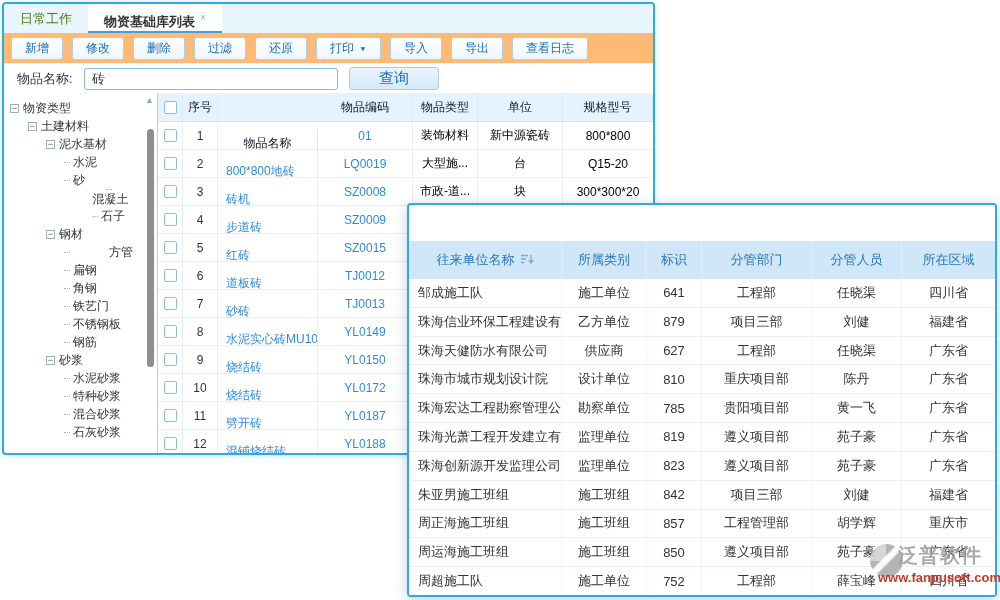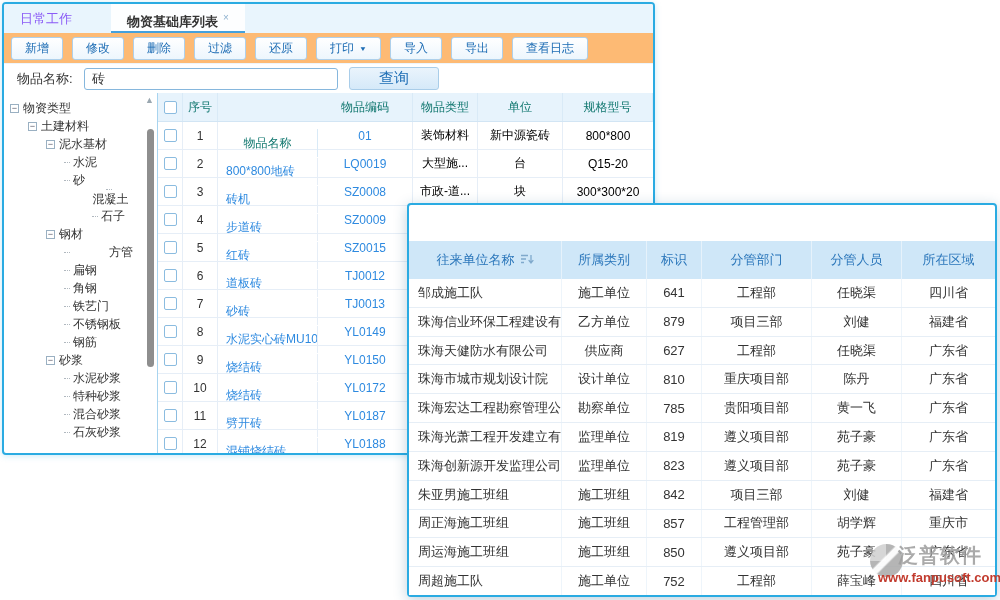--- a/index.html
+++ b/index.html
@@ -7,22 +7,22 @@
     width:1000px;height:600px;position:relative;overflow:hidden;background:#ffffff;
     font-family:"Liberation Sans","DejaVu Sans",sans-serif;
     -webkit-font-smoothing:antialiased;
   }
   .win{position:absolute;background:#fff;border:2px solid #2aabe2;border-radius:4px;box-sizing:border-box;}
   .win1{left:2px;top:2px;width:653px;height:453px;box-shadow:0 1px 6px rgba(41,171,226,.25);}
   .win2{left:407px;top:203px;width:590px;height:394px;z-index:20;box-shadow:0 3px 14px rgba(30,90,130,.28);}
 
   
   .tabbar{position:absolute;top:0;left:0;right:0;height:29px;background:#e9f5fd;border-bottom:1px solid #d2e7f6;display:flex;align-items:stretch;border-radius:2px 2px 0 0;}
-  .tab{padding:0 16px;line-height:29px;font-size:13px;color:#8b5cf6;cursor:default;}
-  .tab.active{background:#fdfeff;color:#333;font-weight:bold;border-bottom:2px solid #44a0dc;line-height:27px;margin-left:23px;}
+  .tab{padding:0 16px;line-height:29px;font-size:13px;color:#4d7c0f;cursor:default;}
+  .tab.active{background:#fdfeff;color:#333;font-weight:bold;border-bottom:2px solid #44a0dc;line-height:27px;}
   .tab .close{margin-left:5px;color:#8fb2cf;font-size:10px;vertical-align:super;font-weight:normal;}
 
   
   .toolbar{position:absolute;top:29px;left:0;right:0;height:30px;display:flex;align-items:center;gap:9px;padding-left:7px;background:#fdba74;}
   .tbtn{height:23px;padding:0 13px;font-size:12px;color:#1c6cb4;background:linear-gradient(#ffffff,#edf6fd);border:1px solid #aed0eb;border-radius:3px;display:inline-flex;align-items:center;gap:5px;white-space:nowrap;}
   .caret{font-size:8px;color:#1c6cb4;transform:scaleY(.8);}
 
   
   .searchrow{position:absolute;top:59px;left:0;right:0;height:30px;border-top:1px solid #eef5fb;}
   .slabel{position:absolute;left:13px;top:0;line-height:30px;font-size:13px;color:#333;}
@@ -43,21 +43,21 @@
   .trow.head{height:28px;background:#e7f3fc;color:#2a76ba;border-bottom:1px solid #d2e5f4;}
   .tcell{height:100%;display:flex;align-items:center;justify-content:center;border-right:1px solid #e6eef7;box-sizing:border-box;overflow:hidden;white-space:nowrap;}
   .trow.head .tcell{border-right:1px solid #d9eaf7;}
   .c0{width:25px;flex:none;}
   .c1{width:35px;flex:none;color:#333;}
   .c2{width:100px;flex:none;justify-content:flex-start;padding-left:8px;margin-top:36px;}
   .c3{width:95px;flex:none;text-align:right;}
   .c4{width:65px;flex:none;}
   .c5{width:85px;flex:none;}
   .c6{flex:1;border-right:none;}
-  .trow.head .tcell{color:#0f766e;}
+  .trow.head .tcell{color:#0f172a;}
   .link{color:#2e8ae0;}
   .cbx{width:13px;height:13px;border:1px solid #8bbce0;border-radius:2px;background:#fff;box-sizing:border-box;}
 
   
   .w2title{position:absolute;top:0;left:0;right:0;height:36px;line-height:36px;text-align:center;font-weight:bold;font-size:18px;color:#333;background:#fff;border-radius:2px 2px 0 0;margin-top:43px;}
   .t2head{position:absolute;top:36px;left:0;right:0;height:38px;background:#cfe7f8;display:flex;justify-content:center;}
   .hcell{height:100%;display:flex;align-items:center;justify-content:center;gap:5px;font-size:13px;color:#2a76ba;border-right:1px solid #e6f2fb;box-sizing:border-box;overflow:hidden;white-space:nowrap;}
   .t2rows{position:absolute;top:74px;left:0;right:0;bottom:0;display:flex;flex-direction:column;}
   .r2{flex:1;display:flex;border-bottom:1px solid #e6eef6;background:#fff;}
   .r2:last-child{border-bottom:none;}

